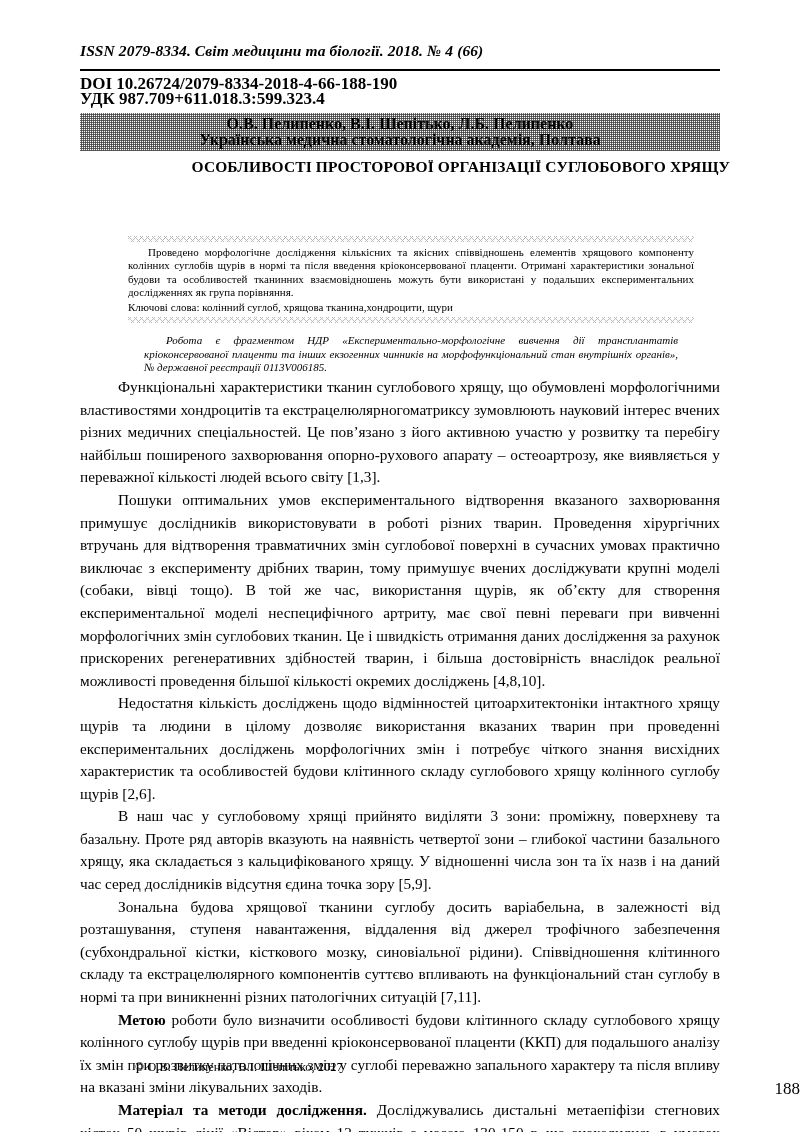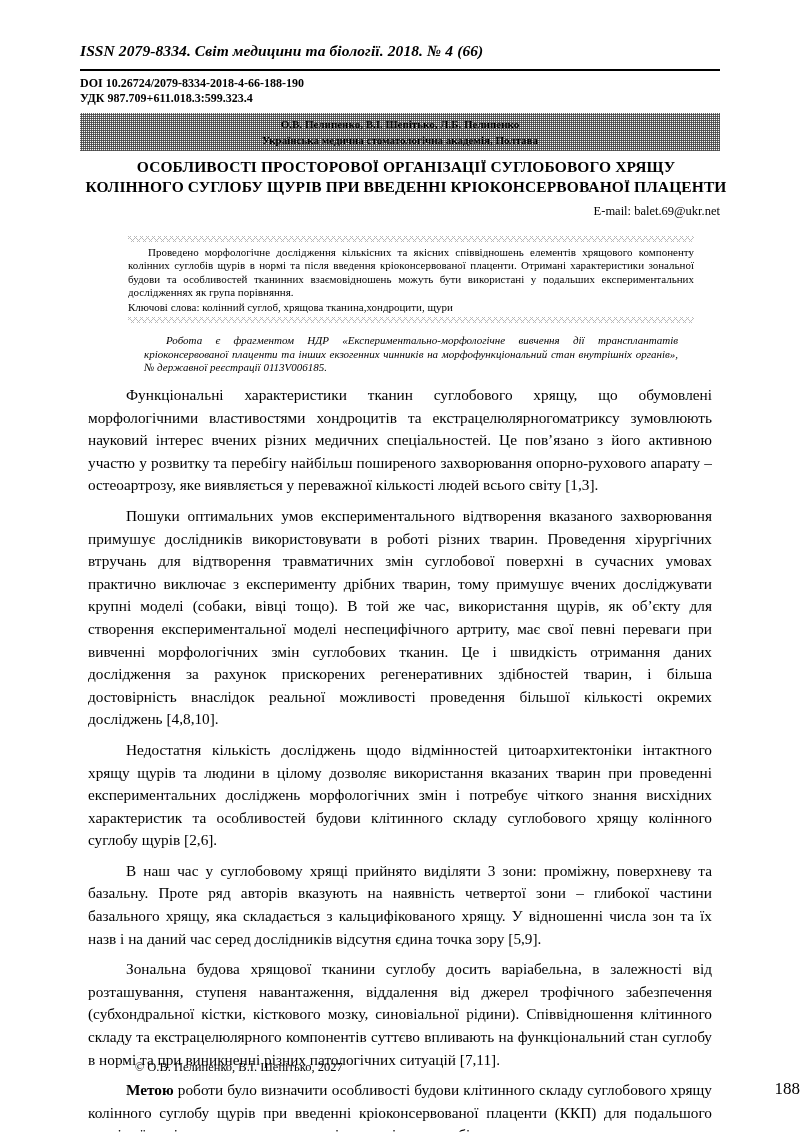--- a/index.html
+++ b/index.html
@@ -48,21 +48,21 @@
     background: #000;
   }
 
   
   .ids {
     position: absolute;
     left: 80px;
     top: 76px;
     width: 640px;
     font-weight: bold;
-    font-size: 12px;
+    font-size: 17px;
     line-height: 15px;
   }
   .ids div { white-space: nowrap; }
 
   
   .author-band {
     position: absolute;
     left: 80px;
     top: 113px;
     width: 640px;
@@ -79,32 +79,32 @@
     background-position: 0 0, 1px 1px;
     display: flex;
     flex-direction: column;
     align-items: center;
     justify-content: center;
     text-align: center;
   }
   .author-band .authors,
   .author-band .affiliation {
     font-weight: bold;
-    font-size: 11px;
+    font-size: 16px;
     line-height: 16px;
     white-space: nowrap;
   }
 
   
   .title-block {
     position: absolute;
-    left: 76px;
+    left: 70px;
     top: 157px;
     width: 660px;
-    text-align: center;
+    text-align: right;
   }
   .title-block .tline {
     font-weight: bold;
     font-size: 15.5px;
     line-height: 20px;
     letter-spacing: 0.1px;
     white-space: nowrap;
   }
 
   
@@ -171,21 +171,21 @@
     position: absolute;
     left: 80px;
     top: 376px;
     width: 640px;
     font-size: 15.3px;
     line-height: 22.6px;
     text-align: justify;
     text-justify: inter-word;
   }
   .body-text p {
-    margin: 8px;
+    margin: 0;
     text-indent: 38px;
   }
   .body-text p b { font-weight: bold; }
 
   
   .footer-copy {
     position: absolute;
     left: 135px;
     top: 1060px;
     font-size: 12.5px;
@@ -216,24 +216,22 @@
     <div>УДК 987.709+611.018.3:599.323.4</div>
   </div>
 
   <div class="author-band">
     <div class="authors">О.В. Пелипенко, В.І. Шепітько, Л.Б. Пелипенко</div>
     <div class="affiliation">Українська медична стоматологічна академія, Полтава</div>
   </div>
 
   <div class="title-block">
     <div class="tline">ОСОБЛИВОСТІ ПРОСТОРОВОЇ ОРГАНІЗАЦІЇ СУГЛОБОВОГО ХРЯЩУ</div>
-    <div class="tline">КОЛІННОГО СУГЛОБУ ЩУРІВ ПРИ ВВЕДЕННІ КРІОКОНСЕРВОВАНОЇ ПЛАЦЕНТИ</div>
-  </div>
-
-  <div class="email-line">E-mail: balet.69@ukr.net</div>
+  </div>
+
 
   <div class="abstract-block">
     <div class="wavy"></div>
     <div class="abstract-text">
       <p>Проведено морфологічне дослідження кількісних та якісних співвідношень елементів хрящового компоненту колінних суглобів щурів в нормі та після введення кріоконсервованої плаценти. Отримані характеристики зональної будови та особливостей тканинних взаємовідношень можуть бути використані у подальших експериментальних дослідженнях як група порівняння.</p>
       <p class="kw"><b>Ключові слова:</b><span> колінний суглоб, хрящова тканина,хондроцити, щури</span></p>
     </div>
     <div class="wavy"></div>
   </div>
 

